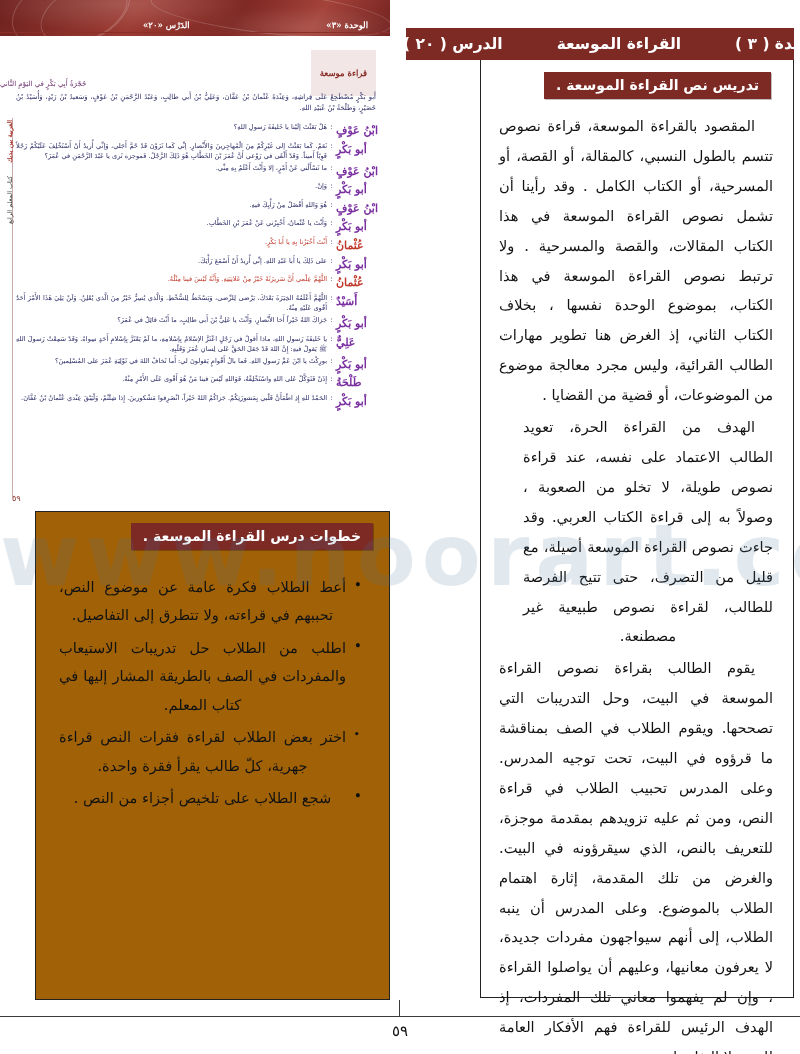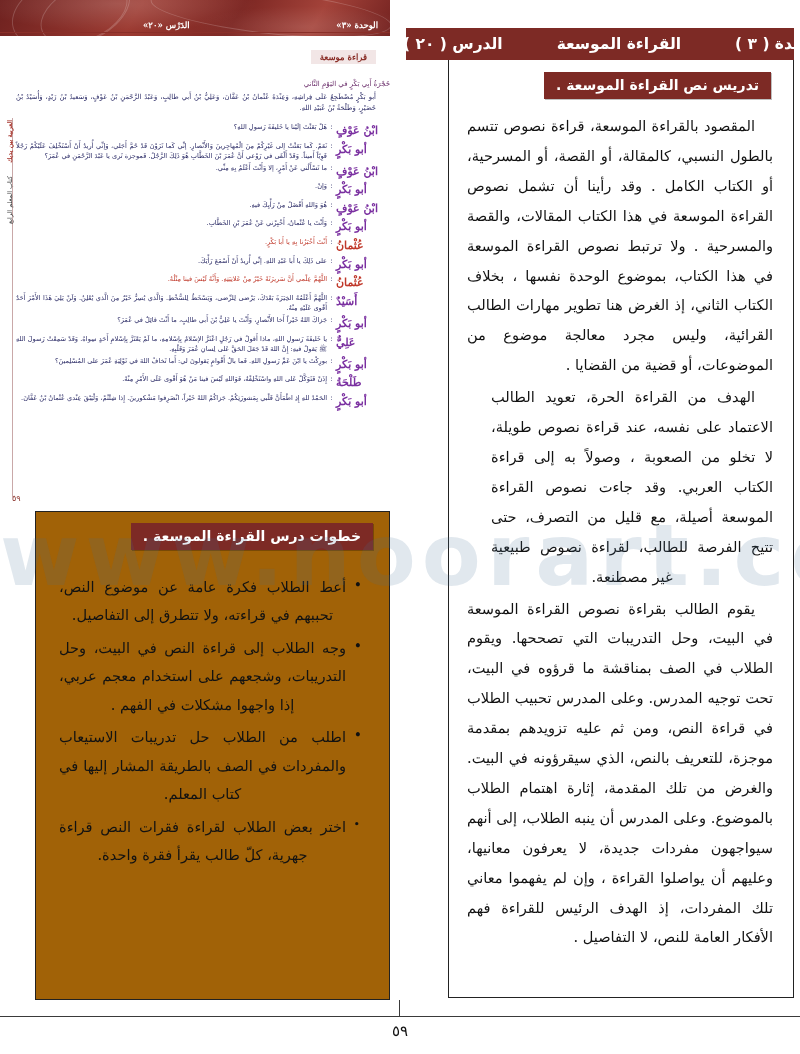--- a/index.html
+++ b/index.html
@@ -46,21 +46,21 @@
     letter-spacing: 0px;
   }
   .unit-header .seg {
     white-space: nowrap;
     margin-left: 28px;
   }
   .right-body {
     position: absolute;
     top: 32px;
     right: 0;
-    width: 346px;
+    width: 314px;
     height: 938px;
     border-right: 1px solid #222;
     border-left: 1px solid #222;
     border-bottom: 1px solid #222;
     box-sizing: border-box;
     background: #fff;
   }
   .section-chip {
     display: inline-block;
     background: #7d2a25;
@@ -146,33 +146,33 @@
     position: absolute;
     top: 20px;
     height: 14px;
     color: #fff;
     direction: rtl;
     font-size: 8.5px;
     font-weight: bold;
     white-space: nowrap;
     font-family: "DejaVu Serif", "Liberation Serif", serif;
   }
-  .thumb-head-right { right: 12px; }
+  .thumb-head-right { right: 22px; }
   .thumb-head-left  { left: 96px; margin-left: 47px; }
 
   .thumb-tagline {
     position: absolute;
     top: 50px;
     right: 14px;
     background: #f2e6e6;
     color: #8a2f28;
     direction: rtl;
     font-size: 8.5px;
     font-weight: bold;
-    padding: 2px 9px;
+    padding: 18px 9px;
     font-family: "DejaVu Serif", "Liberation Serif", serif;
   }
   .thumb-title-pill {
     position: absolute;
     top: 52px;
     right: 105px;
     border: 1px solid #b98c8c;
     border-radius: 12px;
     background: #f7efef;
     color: #8a2f28;
@@ -181,21 +181,21 @@
     font-weight: bold;
     padding: 3px 14px 4px 14px;
     white-space: nowrap;
     font-family: "DejaVu Serif", "Liberation Serif", serif;
   }
   .thumb-scene {
     position: absolute;
     top: 80px;
     left: 0;
     width: 390px;
-    text-align: right;
+    text-align: left;
     direction: rtl;
     color: #6b2e6b;
     font-size: 7px;
     font-family: "DejaVu Serif", "Liberation Serif", serif;
   }
   .thumb-stage {
     position: absolute;
     top: 92px;
     right: 14px;
     width: 360px;
@@ -484,23 +484,23 @@
       <div class="spine-txt t1">العربية بين يديك</div>
       <div class="spine-txt t2">كتاب المعلم الرابع</div>
     </div>
 
     <div class="steps-box">
       <div class="steps-chip-row">
         <span class="section-chip">خطوات درس القراءة الموسعة .</span>
       </div>
       <ul class="steps-list">
           <li>أعط الطلاب فكرة عامة عن موضوع النص، تحببهم في قراءته، ولا تتطرق إلى التفاصيل.</li>
-          <li>وجه الطلاب إلى قراءة النص في البيت، وحل التدريبات، وشجعهم على استخدام معجم عربي، إذا واجهوا مشكلات في الفهم .</li>
           <li>اطلب من الطلاب حل تدريبات الاستيعاب والمفردات في الصف بالطريقة المشار إليها في كتاب المعلم.</li>
           <li class="tight">اختر بعض الطلاب لقراءة فقرات النص قراءة جهرية، كلّ طالب يقرأ فقرة واحدة.</li>
+          <li>شجع الطلاب على تلخيص أجزاء من النص .</li>
         </ul>
     </div>
   </div>
 
   <div class="right-col">
     <div class="unit-header">
       <span class="seg">الوحدة ( ٣ )</span>
       <span class="seg">القراءة الموسعة</span>
       <span class="seg">الدرس ( ٢٠ )</span>
     </div>

